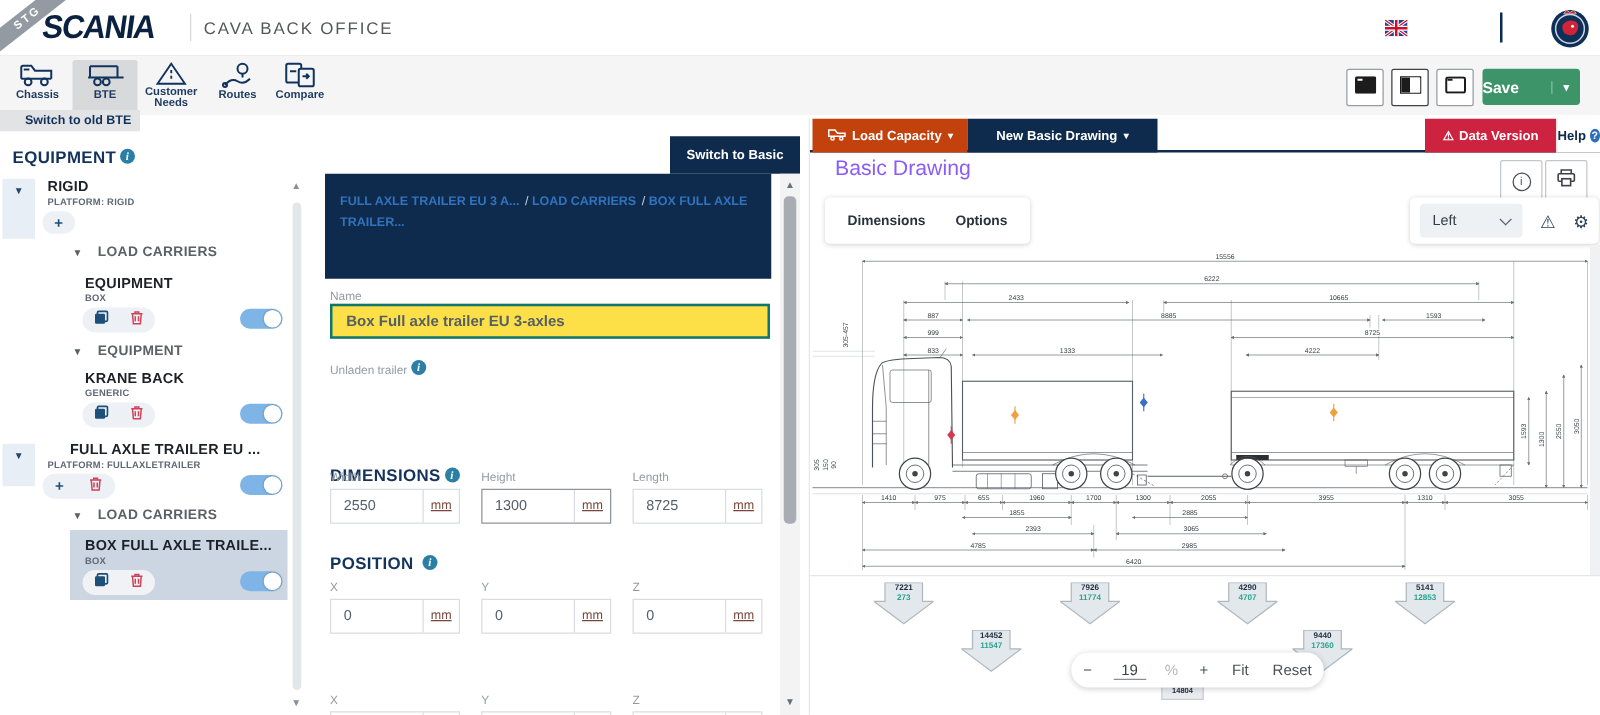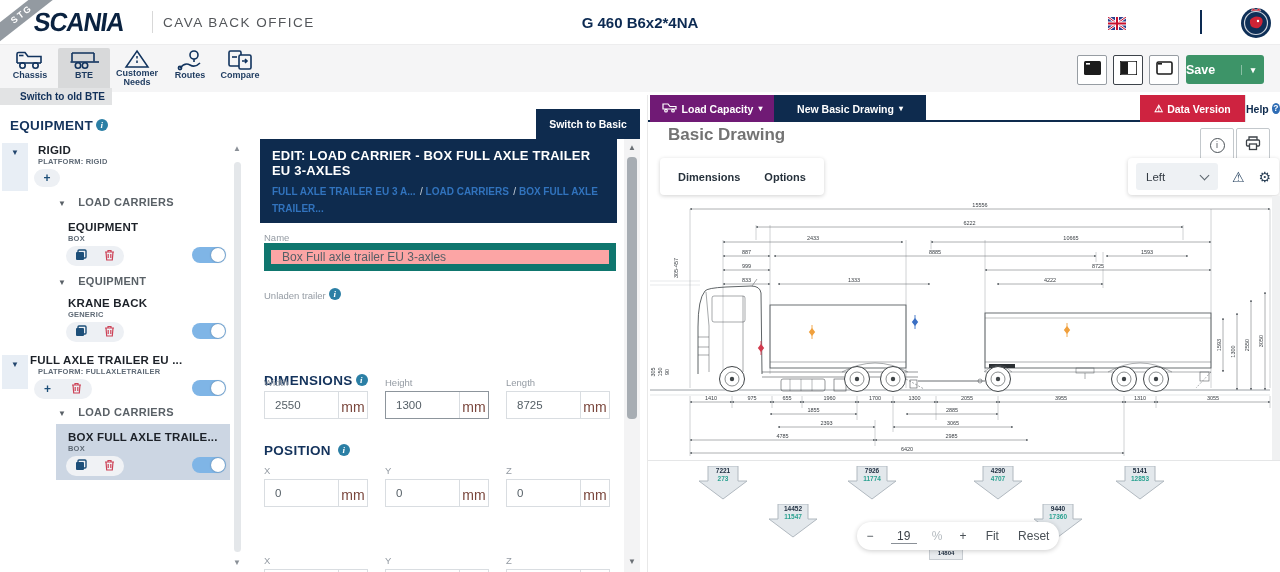--- a/index.html
+++ b/index.html
@@ -52,46 +52,46 @@
 
   
   #editor{left:248px;top:108px;width:392px;height:464px;background:#fff;}
   #switch-basic{left:288px;top:1px;width:104px;height:30px;background:#0e2b4e;color:#fff;font-size:10.5px;
                 font-weight:bold;text-align:center;line-height:30px;cursor:pointer;}
   #edit-head{left:12px;top:31px;width:357px;height:84px;background:#0e2b4e;box-sizing:border-box;padding:9px 12px;}
   #edit-title{color:#fff;font-size:13px;font-weight:800;line-height:15px;letter-spacing:.2px;}
   .bc{color:#3173bd;font-size:10px;font-weight:bold;text-decoration:none;cursor:pointer;}
   .bc-sep{color:#c7d0da;font-size:10px;}
   .flabel,.flbl{font-size:9.5px;color:#949ba3;}
-  .tinput{box-sizing:border-box;border:7px solid #0f766e;font-size:12px;color:#555f66;
-          padding:0 11px;background:#fca5a5;font-family:"Liberation Sans",sans-serif;}
+  .tinput{box-sizing:border-box;border:2px solid #0f766e;font-size:12px;color:#555f66;
+          padding:0 11px;background:#fde047;font-family:"Liberation Sans",sans-serif;font-weight:bold;}
   .sech{font-size:13.5px;font-weight:800;color:#14335c;letter-spacing:.3px;}
   .frow{position:absolute;display:flex;}
   .fcol{width:104px;margin-right:17px;}
   .fbox{display:flex;height:28px;border:1px solid #d9dde1;box-sizing:border-box;margin-top:3px;background:#fff;cursor:text;}
   .fbox.foc{border-color:#8d959c;}
   .fval{flex:1;font-size:11.5px;color:#555f66;padding:7px 0 0 10px;}
-  .funit{width:28px;border-left:1px solid #d9dde1;font-size:14px;color:#7a463c;text-align:center;padding-top:7px;}
+  .funit{width:28px;border-left:1px solid #d9dde1;font-size:10px;color:#7a463c;text-align:center;padding-top:7px;text-decoration:underline;}
 
   
   .sbar{background:#f3f3f4;}
   .sthumb{background:#a7adb3;border-radius:4px;}
 
   
   #rpanel{left:648px;top:95px;width:632px;height:477px;background:#fff;box-shadow:-1px 0 0 #e8e8e8;}
   #rtabs{position:absolute;left:0;top:0;width:632px;height:27px;border-bottom:2px solid #0e2b4e;box-sizing:border-box;}
   .rtab{position:absolute;top:0;height:27px;color:#fff;font-size:10.5px;font-weight:bold;
         display:flex;align-items:center;justify-content:center;cursor:pointer;}
-  #tab-load{left:2px;width:124px;background:#701a75;}
+  #tab-load{left:2px;width:124px;background:#c2410c;}
   #tab-nbd{left:126px;width:152px;background:#0e2b4e;}
   #tab-dv{left:492px;width:105px;background:#ce2340;}
   #tab-help{left:597px;width:35px;background:#fff;color:#0e2b4e;border-left:1px solid #e2e2e2;box-sizing:border-box;}
   .qmark{display:inline-block;width:11px;height:11px;border-radius:50%;background:#2f6db5;color:#fff;font-size:8.5px;
          text-align:center;line-height:11px;margin-left:3px;}
-  #bd-title{position:absolute;left:20px;top:30px;font-size:17px;font-weight:bold;color:#737373;}
+  #bd-title{position:absolute;left:20px;top:30px;font-size:17px;font-weight:normal;color:#8b5cf6;}
   .sq-btn{position:absolute;top:33px;width:32px;height:32px;background:#fff;border:1px solid #c3c8cc;border-radius:2px;
           display:flex;align-items:center;justify-content:center;cursor:pointer;}
   #seg{position:absolute;left:12px;top:63px;height:37px;background:#fff;border-radius:4px;
        box-shadow:0 1px 4px rgba(0,0,0,.18);display:flex;align-items:center;padding:0 6px;}
   .seg-it{font-size:11px;font-weight:bold;color:#27323c;padding:0 12px;cursor:pointer;}
   #vgrp{position:absolute;left:480px;top:63px;height:37px;background:#fff;border-radius:4px;
         box-shadow:0 1px 4px rgba(0,0,0,.18);display:flex;align-items:center;padding:0 8px;}
   #left-dd{background:#eef1f4;border-radius:3px;height:27px;display:flex;align-items:center;padding:0 10px;width:62px;
            justify-content:space-between;cursor:pointer;font-size:11.5px;color:#343c44;}
   .chev{width:6px;height:6px;border-right:1.4px solid #5b646c;border-bottom:1.4px solid #5b646c;transform:rotate(45deg);margin-top:-3px;}
@@ -113,21 +113,20 @@
 </style>
 </head>
 <body>
 
 <div id="app">
 
   <div id="hdr" class="abs">
     <div id="brand" class="abs">SCANIA</div>
     <div id="hdr-div" class="abs"></div>
     <div id="appname" class="abs">CAVA BACK OFFICE</div>
-    <div id="chassis-title" class="abs">G 460 B6x2*4NA</div>
     <div id="flag" class="abs">
       <svg width="18" height="13" viewBox="0 0 18 13">
         <rect width="18" height="13" fill="#2b3f8c"></rect>
         <path d="M0 0 L18 13 M18 0 L0 13" stroke="#fff" stroke-width="2.6"></path>
         <path d="M0 0 L18 13 M18 0 L0 13" stroke="#c8102e" stroke-width="1"></path>
         <path d="M9 0 V13 M0 6.5 H18" stroke="#fff" stroke-width="4"></path>
         <path d="M9 0 V13 M0 6.5 H18" stroke="#c8102e" stroke-width="2"></path>
       </svg>
     </div>
     <div id="hdr-div2" class="abs"></div>
@@ -256,21 +255,21 @@
           </svg></span>
       <span><svg width="11" height="12" viewBox="0 0 11 12">
             <path d="M1 3 h9 M4 3 V1.5 h3 V3 M2 3 l.7 8 h5.6 l.7 -8 M4.2 5 v4 M6.8 5 v4" stroke="#cd4257" stroke-width="1.2" fill="none"></path>
           </svg></span>
     </div>
     <div class="tgl" style="left:192px;top:215px;">
         <i></i>
       </div>
 
     <div class="abs gcaret" style="left:2px;top:247px;width:26px;height:34px;">▼</div>
-    <div class="abs gtitle" style="left:30px;top:246px;">FULL AXLE TRAILER EU ...</div>
+    <div class="abs gtitle" style="left:56px;top:246px;">FULL AXLE TRAILER EU ...</div>
     <div class="abs gsub" style="left:38px;top:259px;">PLATFORM: FULLAXLETRAILER</div>
     <div class="abs pill" style="left:34px;top:271px;width:58px;height:20px;">
       <span style="color:#1d4f79;font-weight:bold;font-size:12px;">+</span>
       <span><svg width="11" height="12" viewBox="0 0 11 12">
             <path d="M1 3 h9 M4 3 V1.5 h3 V3 M2 3 l.7 8 h5.6 l.7 -8 M4.2 5 v4 M6.8 5 v4" stroke="#cd4257" stroke-width="1.2" fill="none"></path>
           </svg></span>
     </div>
     <div class="tgl" style="left:192px;top:272px;">
         <i></i>
       </div>
@@ -298,21 +297,20 @@
     <div class="abs" style="left:231px;top:30px;width:13px;height:434px;">
       <div class="abs scroll-arrow" style="left:2px;top:6px;">▲</div>
       <div class="abs" style="left:3px;top:24px;width:7px;height:390px;background:#e4e7ea;border-radius:4px;"></div>
       <div class="abs scroll-arrow" style="left:2px;top:420px;">▼</div>
     </div>
   </div>
 
   <div id="editor" class="abs">
     <div id="switch-basic" class="abs">Switch to Basic mode</div>
     <div id="edit-head" class="abs">
-      <div id="edit-title">EDIT: LOAD CARRIER - BOX FULL AXLE TRAILER EU 3-AXLES</div>
       <div style="margin-top:4px;line-height:15px;">
         <span class="bc">FULL AXLE TRAILER EU 3 A...</span>
         <span class="bc-sep"> / </span>
         <span class="bc">LOAD CARRIERS</span>
         <span class="bc-sep"> / </span>
         <span class="bc">BOX FULL AXLE TRAILER...</span>
       </div>
     </div>
 
     <div class="abs flbl" style="left:16px;top:124px;">Name</div>

